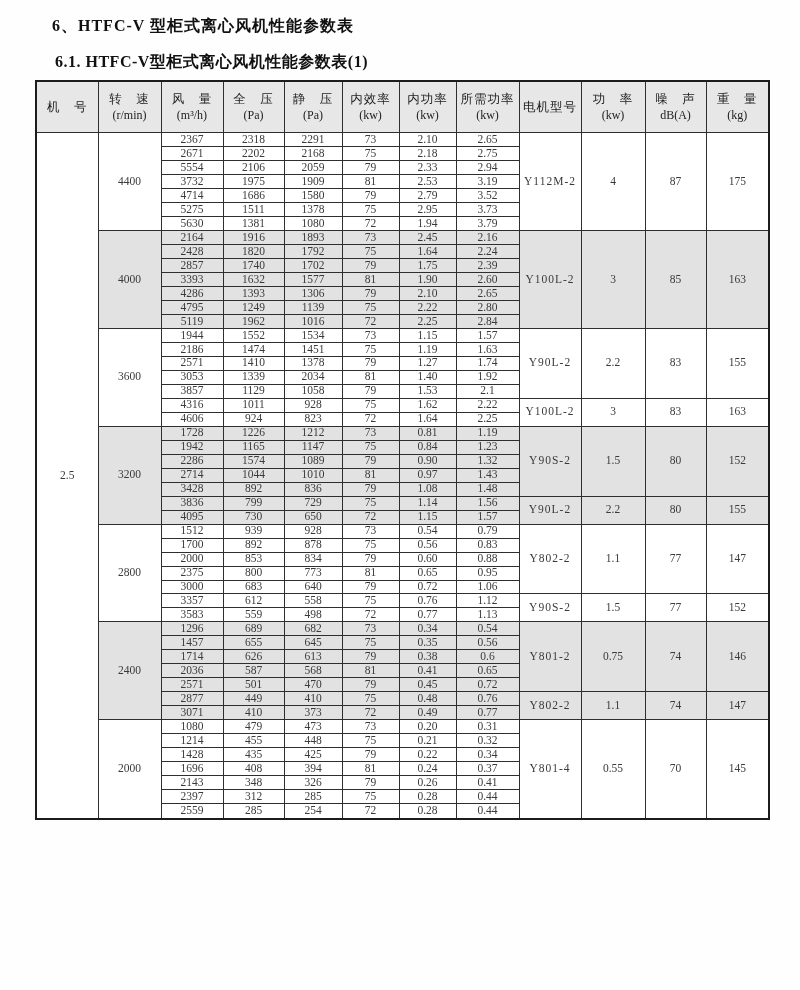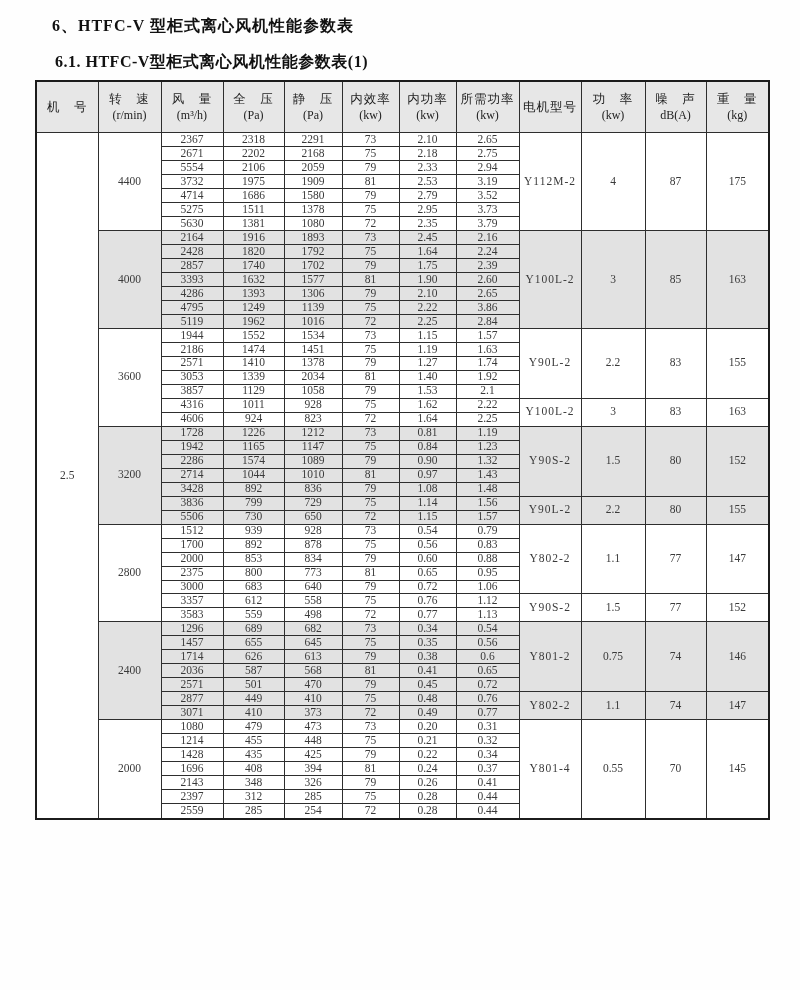--- a/index.html
+++ b/index.html
@@ -166,21 +166,21 @@
           <td>1378</td>
           <td>75</td>
           <td>2.95</td>
           <td>3.73</td>
         </tr>
         <tr>
           <td>5630</td>
           <td>1381</td>
           <td>1080</td>
           <td>72</td>
-          <td>2.35</td>
+          <td>1.94</td>
           <td>3.79</td>
         </tr>
         <tr>
           <td class="shade" rowspan="7">4000</td>
           <td class="shade">2164</td>
           <td class="shade">1916</td>
           <td class="shade">1893</td>
           <td class="shade">73</td>
           <td class="shade">2.45</td>
           <td class="shade">2.16</td>
@@ -220,21 +220,21 @@
           <td class="shade">79</td>
           <td class="shade">2.10</td>
           <td class="shade">2.65</td>
         </tr>
         <tr>
           <td class="shade">4795</td>
           <td class="shade">1249</td>
           <td class="shade">1139</td>
           <td class="shade">75</td>
           <td class="shade">2.22</td>
-          <td class="shade">3.86</td>
+          <td class="shade">2.80</td>
         </tr>
         <tr>
           <td class="shade">5119</td>
           <td class="shade">1962</td>
           <td class="shade">1016</td>
           <td class="shade">72</td>
           <td class="shade">2.25</td>
           <td class="shade">2.84</td>
         </tr>
         <tr>
@@ -353,21 +353,21 @@
           <td class="shade">729</td>
           <td class="shade">75</td>
           <td class="shade">1.14</td>
           <td class="shade">1.56</td>
           <td class="shade motor" rowspan="2">Y90L-2</td>
           <td class="shade" rowspan="2">2.2</td>
           <td class="shade" rowspan="2">80</td>
           <td class="shade" rowspan="2">155</td>
         </tr>
         <tr>
-          <td class="shade">5506</td>
+          <td class="shade">4095</td>
           <td class="shade">730</td>
           <td class="shade">650</td>
           <td class="shade">72</td>
           <td class="shade">1.15</td>
           <td class="shade">1.57</td>
         </tr>
         <tr>
           <td rowspan="7">2800</td>
           <td>1512</td>
           <td>939</td>

